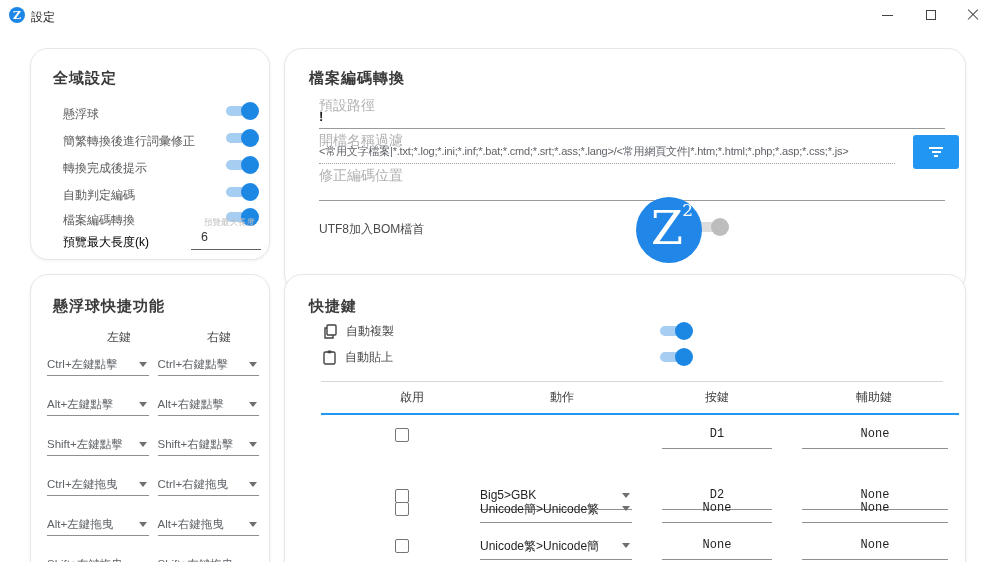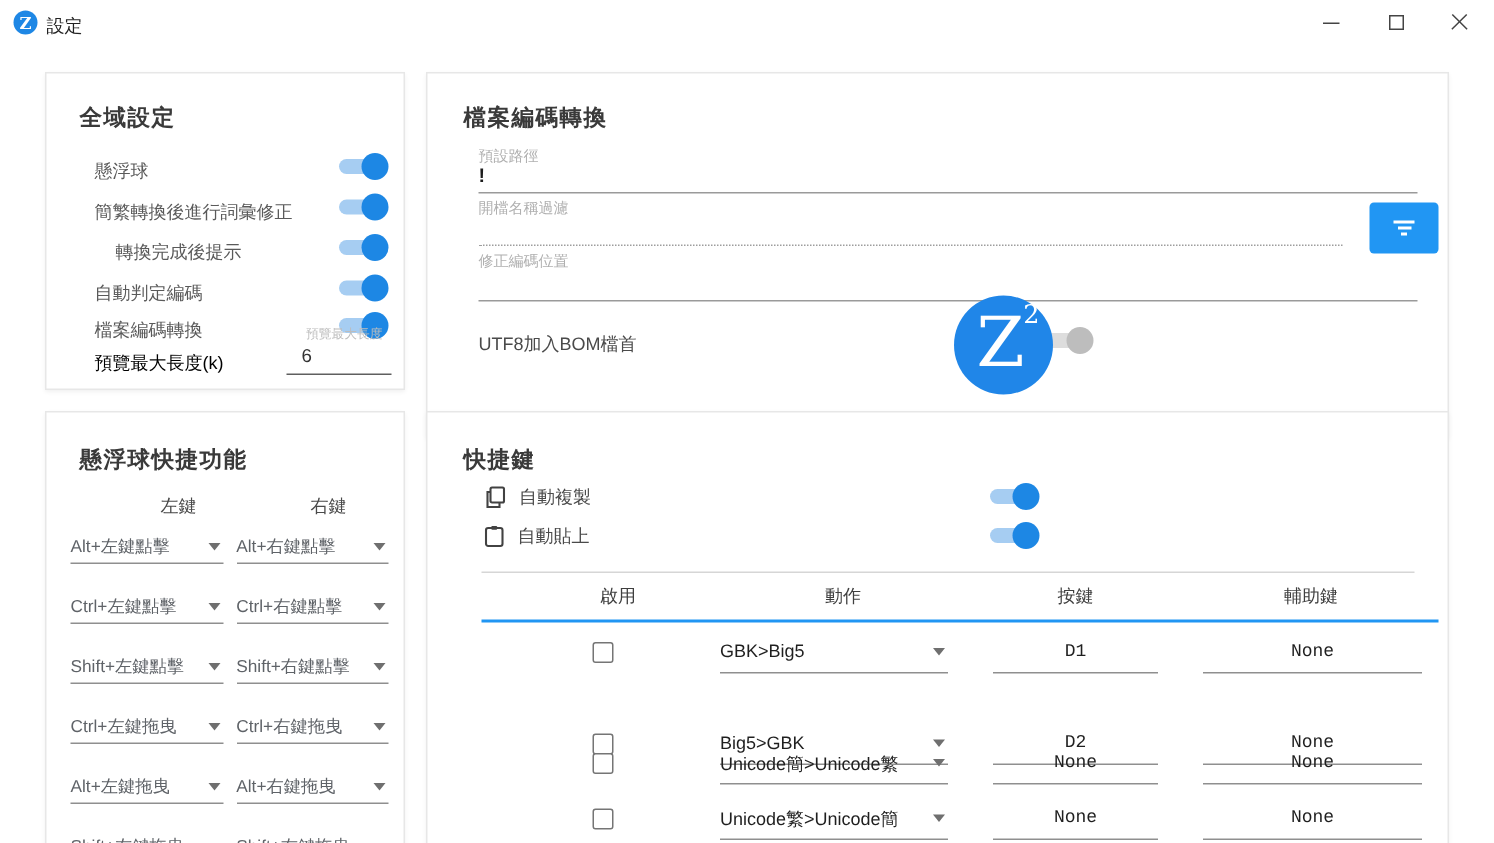--- a/index.html
+++ b/index.html
@@ -15,21 +15,21 @@
   .winbtn { position:absolute; top:0; width:42px; height:30px; display:flex; align-items:center; justify-content:center; }
   .winbtn.min { right:88px; } .winbtn.max { right:44px; } .winbtn.close { right:2px; }
   .ico-min { width:11px; height:0; border-top:1.4px solid #444; }
   .ico-max { width:10px; height:10px; border:1.4px solid #444; }
   .ico-close { position:relative; width:12px; height:12px; }
   .ico-close::before,.ico-close::after { content:""; position:absolute; left:-1px; top:5px;
     width:14px; height:1.4px; background:#444; }
   .ico-close::before { transform:rotate(45deg); } .ico-close::after { transform:rotate(-45deg); }
 
   
-  .panel { position:absolute; background:#fff; border:1px solid #e7e7e7; border-radius:0;
+  .panel { position:absolute; background:#fff; border:1px solid #e7e7e7; border-radius:18px;
     box-shadow:0 1px 3px rgba(0,0,0,0.06); }
   .panel-global { left:30px;  top:48px;  width:240px; height:212px; }
   .panel-file   { left:284px; top:48px;  width:682px; height:244px; }
   .panel-float  { left:30px;  top:274px; width:240px; height:310px; }
   .panel-hotkey { left:284px; top:274px; width:682px; height:310px; }
   .panel h2 { position:absolute; font-size:15px; font-weight:600; color:#3a3a3a; letter-spacing:1px; }
 
   
   .toggle { position:absolute; width:36px; height:20px; cursor:pointer; }
   .toggle .track { position:absolute; left:3px; top:5px; width:27px; height:10px; border-radius:5px; }
@@ -38,21 +38,21 @@
   .toggle.off .track { background:#dddddd; } .toggle.off .knob { background:#bdbdbd; }
 
   
   .g-row { position:absolute; left:32px; font-size:12px; color:#5a5a5a; }
   .g-hint { position:absolute; right:14px; top:168px; font-size:8.5px; color:#bdbdbd; }
   .g-preview-label { position:absolute; left:32px; top:185px; font-size:12px; color:#000000; }
   .g-preview-value { position:absolute; left:160px; top:181px; width:70px; height:20px;
     font-size:12.5px; color:#333; padding-left:10px; border-bottom:1.6px solid #5f5f5f; }
 
   
-  .f-label { position:absolute; left:34px; font-size:10px; color:#b0b0b0;font-family:Liberation Serif, serif; }
+  .f-label { position:absolute; left:34px; font-size:14px; color:#b0b0b0;font-family:Liberation Serif, serif; }
   .f-value { position:absolute; left:34px; white-space:nowrap; overflow:hidden; }
   .f-line  { position:absolute; left:34px; right:20px; border-bottom:1px solid #9a9a9a; }
   .f-line.dotted { border-bottom:1px dotted #9e9e9e; }
   .v-path   { top:60px; font-size:13px; font-weight:bold; color:#1c1c1c; }
   .v-filter { top:95px; width:588px; font-size:11px; color:#5f6368; letter-spacing:-0.2px; }
   .v-fix    { top:129px; font-size:12.5px; font-weight:600; color:#1c1c1c; }
   .filter-btn { position:absolute; left:628px; top:86px; width:46px; height:34px; background:#2196f3;
     border:none; border-radius:3px; display:flex; align-items:center; justify-content:center; cursor:pointer; }
   .funnel { display:flex; flex-direction:column; align-items:center; gap:2.5px; }
   .funnel i { display:block; height:1.8px; background:#fff; }
@@ -115,21 +115,21 @@
       <span class="track"></span>
       <span class="knob"></span>
     </div>
 
   <div class="g-row" style="top:84px;">簡繁轉換後進行詞彙修正</div>
   <div class="toggle on" style="left:192px; top:79px;">
       <span class="track"></span>
       <span class="knob"></span>
     </div>
 
-  <div class="g-row" style="top:111px;margin-left:14px;">轉換完成後提示</div>
+  <div class="g-row" style="top:111px;">轉換完成後提示</div>
   <div class="toggle on" style="left:192px; top:106px;">
       <span class="track"></span>
       <span class="knob"></span>
     </div>
 
   <div class="g-row" style="top:138px;">自動判定編碼</div>
   <div class="toggle on" style="left:192px; top:133px;">
       <span class="track"></span>
       <span class="knob"></span>
     </div>
@@ -146,20 +146,21 @@
 </div>
 
 <div class="panel panel-file">
   <h2 style="left:24px; top:20px;">檔案編碼轉換</h2>
 
   <div class="f-label" style="top:48px;">預設路徑</div>
   <div class="f-value v-path">!</div>
   <div class="f-line" style="top:79px;"></div>
 
   <div class="f-label" style="top:83px;">開檔名稱過濾</div>
+  <div class="f-value v-filter">&lt;常用文字檔案|*.txt;*.log;*.ini;*.inf;*.bat;*.cmd;*.srt;*.ass;*.lang&gt;/&lt;常用網頁文件|*.htm;*.html;*.php;*.asp;*.css;*.js&gt;</div>
   <div class="f-line dotted" style="top:114px; right:70px;"></div>
   <button class="filter-btn">
     <span class="funnel">
         <i></i>
         <i></i>
         <i></i>
       </span>
   </button>
 
   <div class="f-label" style="top:118px;">修正編碼位置</div>
@@ -178,35 +179,35 @@
 </div>
 
 <div class="panel panel-float">
   <h2 style="left:22px; top:22px;">懸浮球快捷功能</h2>
   <div class="col-head" style="left:48px;">左鍵</div>
   <div class="col-head" style="left:148px;">右鍵</div>
 
   <div class="dd-grid">
     <div class="dd-row">
       <div class="dd">
+          <span>Ctrl+左鍵點擊</span>
+          <span class="caret"></span>
+        </div>
+      <div class="dd">
+          <span>Ctrl+右鍵點擊</span>
+          <span class="caret"></span>
+        </div>
+    </div>
+    <div class="dd-row">
+      <div class="dd">
           <span>Alt+左鍵點擊</span>
           <span class="caret"></span>
         </div>
       <div class="dd">
           <span>Alt+右鍵點擊</span>
-          <span class="caret"></span>
-        </div>
-    </div>
-    <div class="dd-row">
-      <div class="dd">
-          <span>Ctrl+左鍵點擊</span>
-          <span class="caret"></span>
-        </div>
-      <div class="dd">
-          <span>Ctrl+右鍵點擊</span>
           <span class="caret"></span>
         </div>
     </div>
     <div class="dd-row">
       <div class="dd">
           <span>Shift+左鍵點擊</span>
           <span class="caret"></span>
         </div>
       <div class="dd">
           <span>Shift+右鍵點擊</span>
@@ -274,24 +275,20 @@
   <div class="hk-divider"></div>
 
   <div class="th" style="left:127px;font-family:Liberation Serif, serif;">啟用</div>
   <div class="th" style="left:277px;">動作</div>
   <div class="th" style="left:432px;">按鍵</div>
   <div class="th" style="left:589px;">輔助鍵</div>
   <div class="blue-line"></div>
 
   <div class="t-row" style="top:146px;">
     <span class="cb off"></span>
-    <div class="t-action">
-        <span>GBK&gt;Big5</span>
-        <span class="caret"></span>
-      </div>
     <div class="t-field t-key">D1</div>
     <div class="t-field t-mod">None</div>
   </div>
   <div class="t-row" style="top:183px;margin-top:24px;">
     <span class="cb off"></span>
     <div class="t-action">
         <span>Big5&gt;GBK</span>
         <span class="caret"></span>
       </div>
     <div class="t-field t-key">D2</div>

